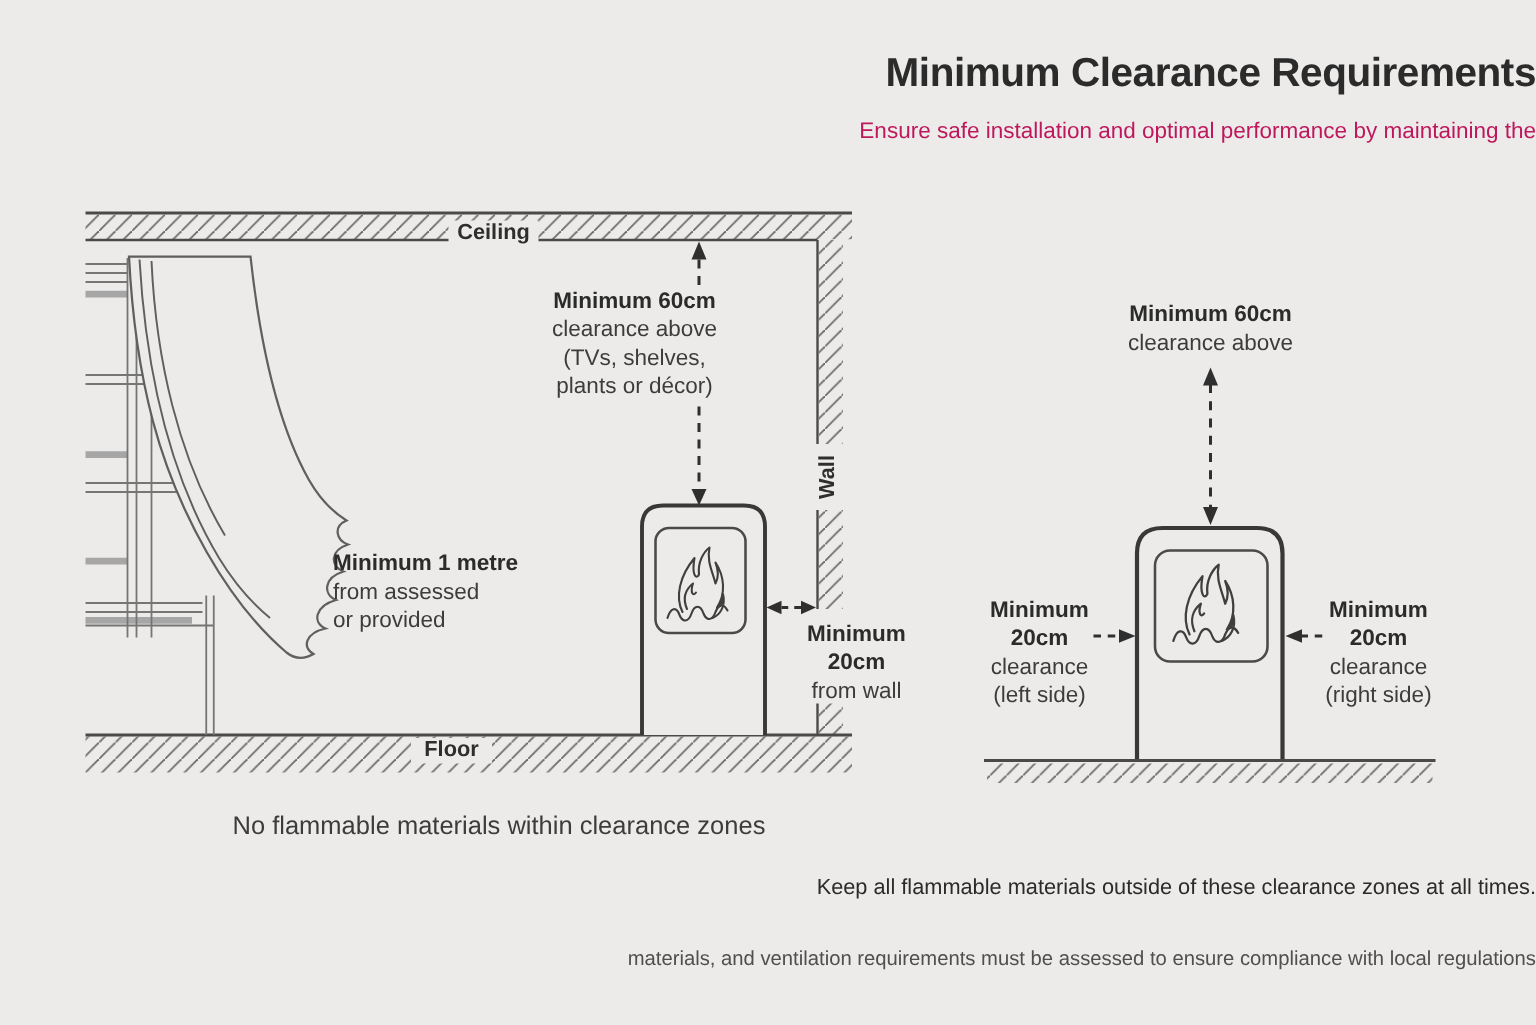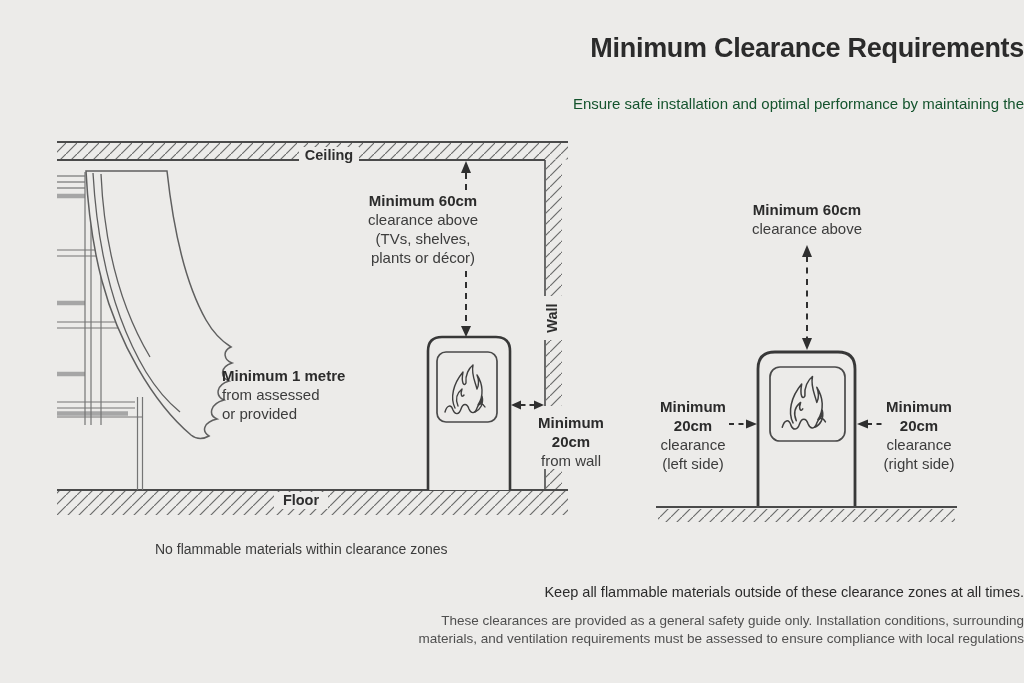--- a/index.html
+++ b/index.html
@@ -2,27 +2,27 @@
 <html><head>
 <meta charset="utf-8">
 <style>
   html,body{margin:0;padding:0;background:#ECEBE9;}
   .canvas{position:relative;width:1024px;height:683px;background:#ECEBE9;overflow:hidden;
           font-family:"Liberation Sans","DejaVu Sans",sans-serif;color:#3c3c3c;}
   svg.art{position:absolute;left:0;top:0;}
   .abs{position:absolute;}
   .ctr{left:0;right:0;text-align:right;}
   .ttl{top:33px;font-size:27px;font-weight:bold;color:#2b2b2b;letter-spacing:-.3px;}
-  .sub{font-size:15px;color:#14532d;margin-top:16px;}
+  .sub{font-size:15px;color:#be185d;}
   .lbl{font-size:14.5px;font-weight:bold;color:#2e2e2e;background:#ECEBE9;text-align:center;line-height:17px;}
   .blk{font-size:15px;line-height:19px;color:#3c3c3c;}
   .blk .bd{font-weight:bold;color:#2b2b2b;}
   .tc{text-align:center;}
   .wall-rot{transform:rotate(-90deg);transform-origin:center;}
-  .note{font-size:14px;color:#3c3c3c;}
+  .note{font-size:17px;color:#3c3c3c;}
   .warn{font-size:14.5px;font-weight:normal;color:#2b2b2b;}
   .disc{font-size:13.5px;color:#4f4f4f;}
 </style>
 </head>
 <body>
 
 <div class="canvas">
 
   <svg class="art" width="1024" height="683" viewBox="0 0 1024 683">
     <defs>
@@ -169,17 +169,16 @@
 
   <div class="abs blk tc" style="left:876px;top:397px;width:86px">
     <div class="bd">Minimum</div>
     <div class="bd">20cm</div>
     <div>clearance</div>
     <div>(right side)</div>
   </div>
 
   <div class="abs note" style="left:155px;top:541px">No flammable materials within clearance zones</div>
   <div class="abs ctr warn" style="top:584px">Keep all flammable materials outside of these clearance zones at all times.</div>
-  <div class="abs ctr disc" style="top:613px">These clearances are provided as a general safety guide only. Installation conditions, surrounding</div>
   <div class="abs ctr disc" style="top:631px">materials, and ventilation requirements must be assessed to ensure compliance with local regulations</div>
   <div class="abs ctr disc" style="top:687px">and applicable standards.</div>
 
 </div>
 
 </body></html>

